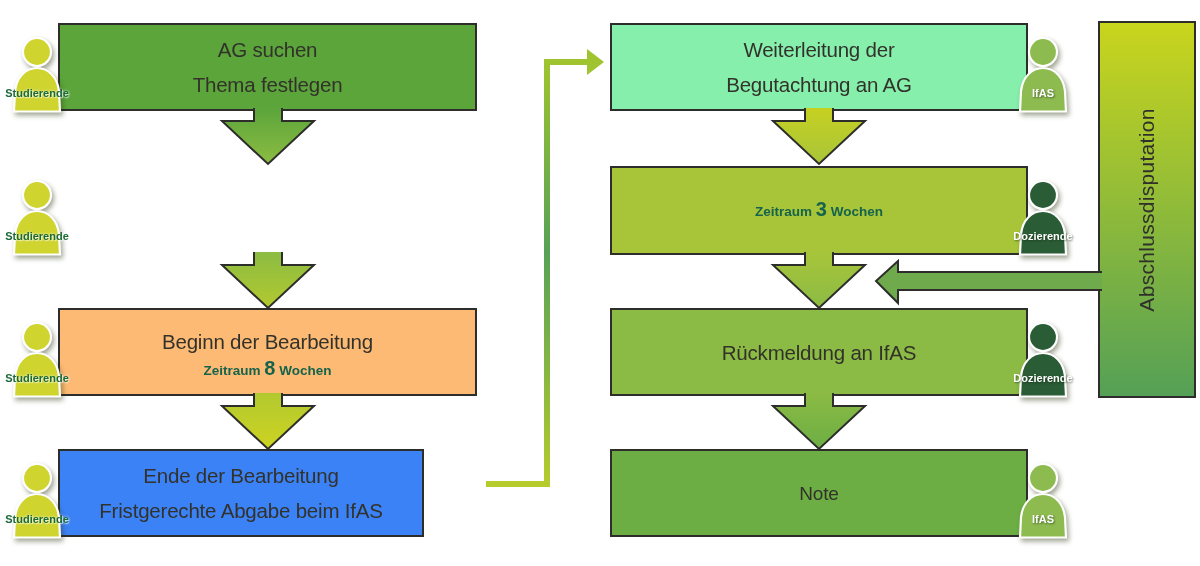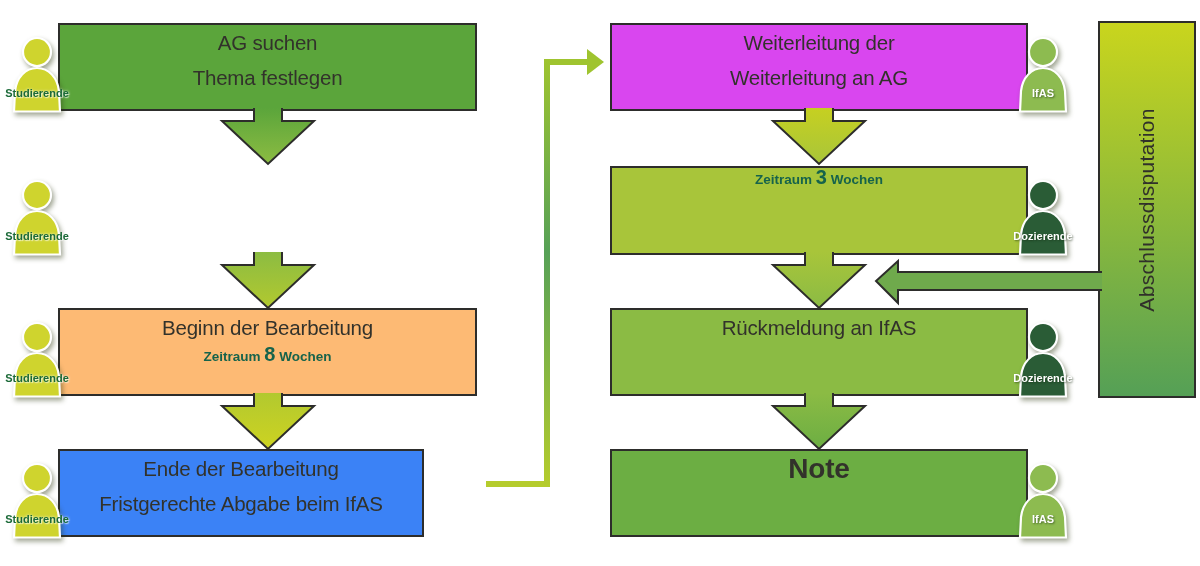--- a/index.html
+++ b/index.html
@@ -1,25 +1,25 @@
 <!DOCTYPE html>
 <html><head>
 <meta charset="utf-8">
 <style>
   html,body{margin:0;padding:0;background:#fff;}
   #canvas{position:relative;width:1200px;height:566px;background:#fff;overflow:hidden;
           font-family:"Liberation Sans",sans-serif;}
 
   .box{position:absolute;border:2px solid #2d2d2b;box-sizing:border-box;
-       display:flex;flex-direction:column;align-items:center;justify-content:flex-start;
+       display:flex;flex-direction:column;align-items:center;justify-content:center;
        text-align:center;}
   .bline{font-size:20.5px;line-height:35px;color:#32322b;letter-spacing:-0.2px;white-space:nowrap;}
   .bline:empty{display:none;}
   .tight .bline{line-height:30px;}
-  .boldline .bline{font-weight:bold;font-size:28px;}
+  .boldline .bline{font-weight:normal;font-size:19px;}
   .bnote{font-weight:bold;line-height:19px;font-size:13.5px;white-space:nowrap;}
   .bnote .num{font-size:20px;}
   .bnote--small{font-size:12.5px;line-height:18px;}
   .bnote--small .num{font-size:17px;}
 
   .darrow{position:absolute;overflow:visible;}
 
   .person{position:absolute;width:62px;height:80px;}
   .person svg{overflow:visible;filter:drop-shadow(2.5px 3px 2.5px rgba(45,55,15,0.45));}
   .person svg circle,.person svg path{stroke:#ffffff;stroke-width:2.2;}
@@ -92,23 +92,23 @@
       <span class="num">8</span>
       <span>Wochen</span>
     </div>
   </div>
 
   <div class="box" style="left: 58px; top: 449px; width: 366px; height: 88px; background: #3b82f6;">
     <div class="bline">Ende der Bearbeitung</div>
     <div class="bline">Fristgerechte Abgabe beim IfAS</div>
   </div>
 
-  <div class="box" style="left: 610px; top: 23px; width: 418px; height: 88px; background: #d946ef;">
+  <div class="box" style="left: 610px; top: 23px; width: 418px; height: 88px; background: #86efac;">
     <div class="bline">Weiterleitung der</div>
-    <div class="bline">Weiterleitung an AG</div>
+    <div class="bline">Begutachtung an AG</div>
   </div>
 
   <div class="box" style="left: 610px; top: 166px; width: 418px; height: 89px; background: rgb(168, 197, 58);">
     <div class="bnote" style="color: rgb(22, 99, 75);">
       <span>Zeitraum</span>
       <span class="num">3</span>
       <span>Wochen</span>
     </div>
   </div>
 

